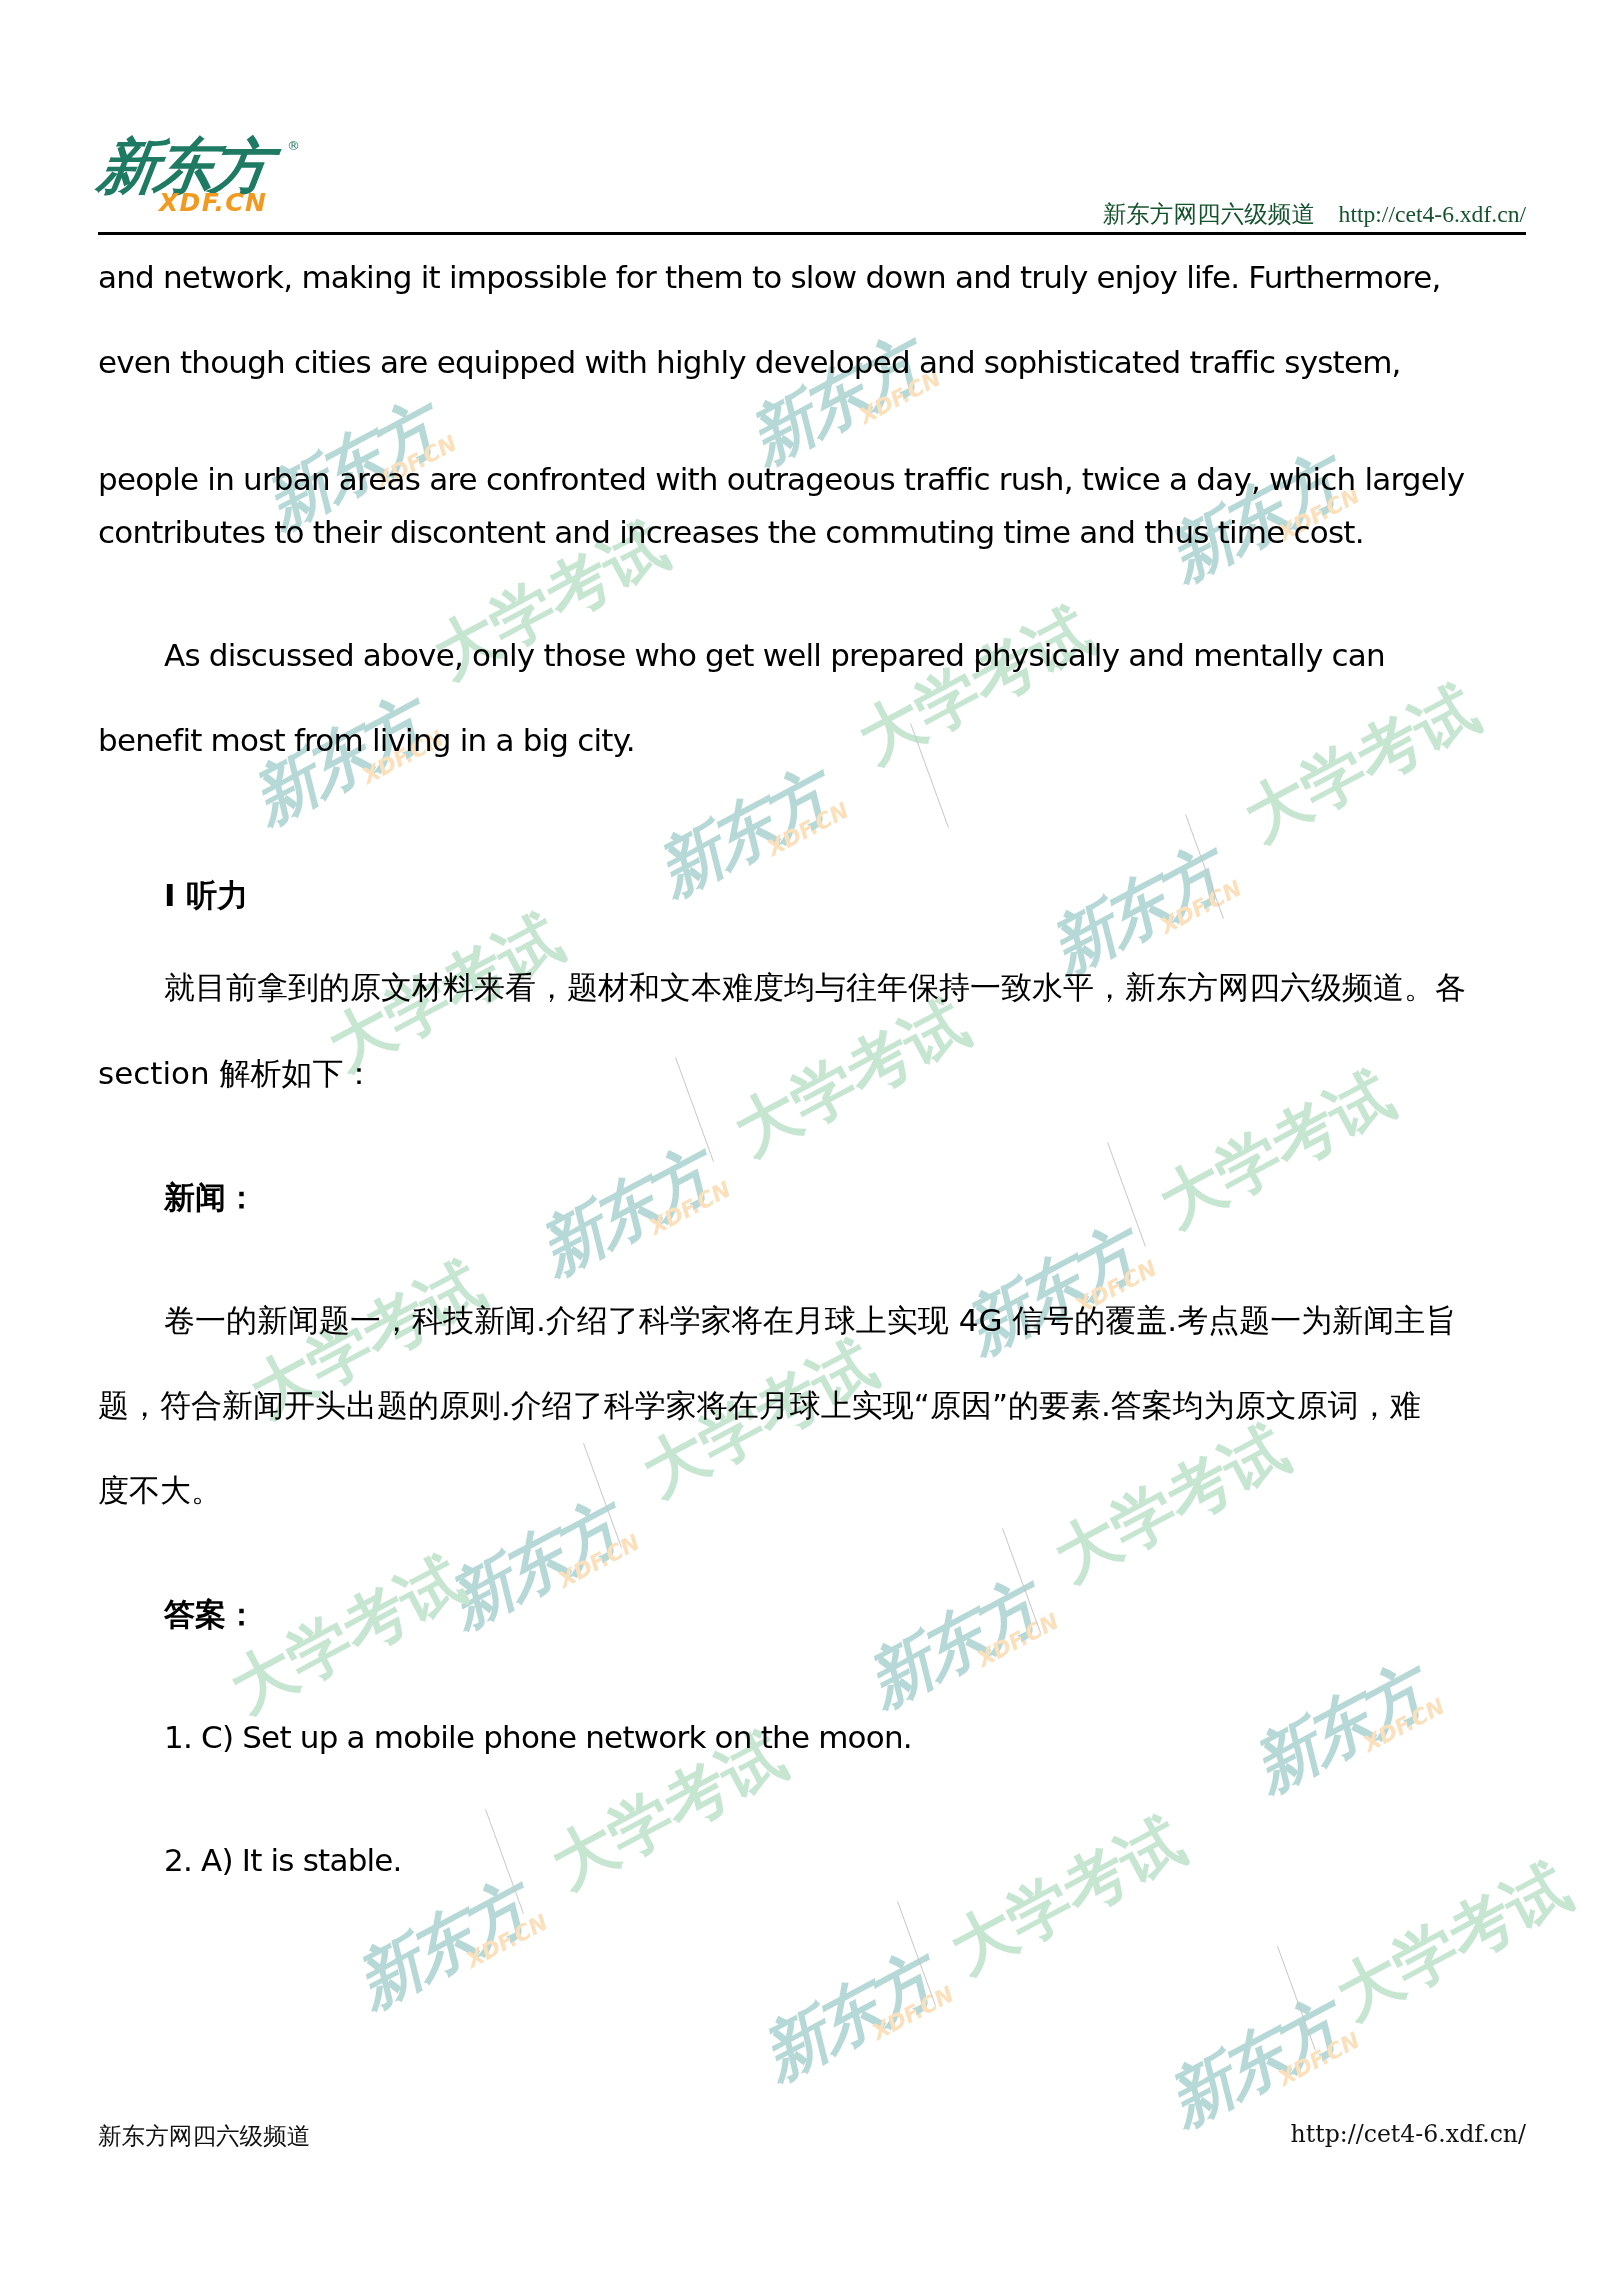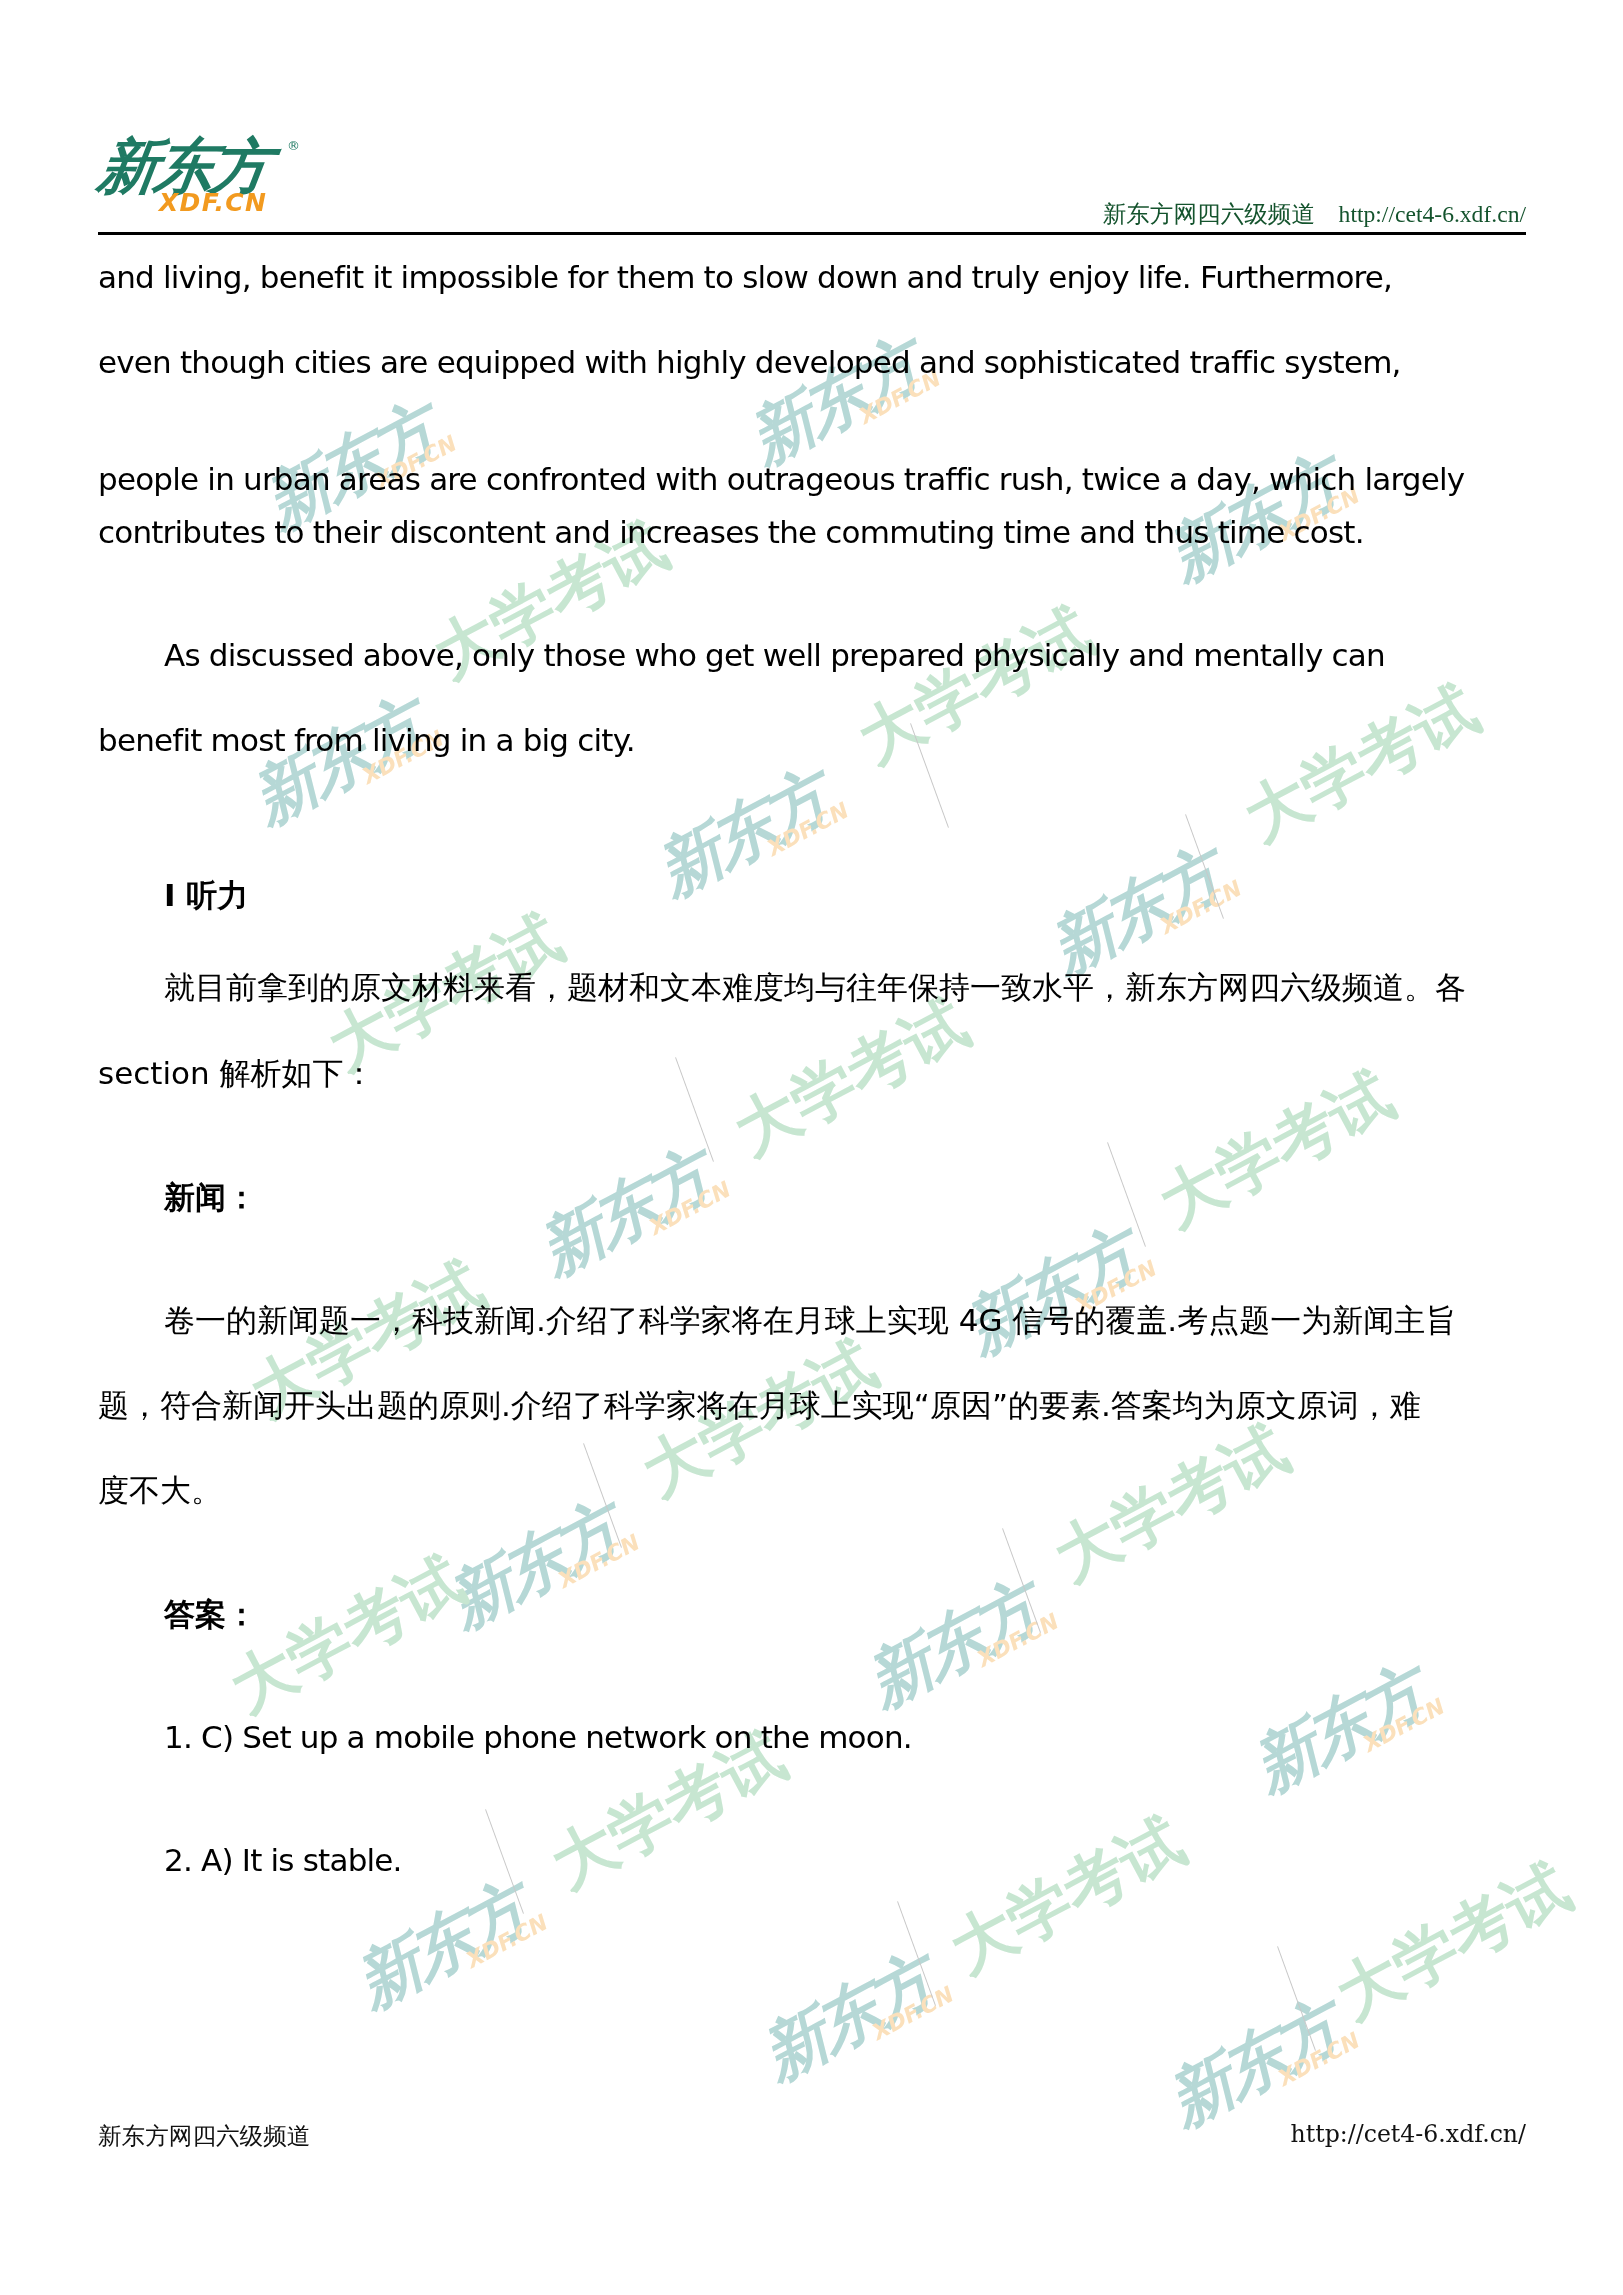--- a/index.html
+++ b/index.html
@@ -86,21 +86,21 @@
 <div class="content">
 
   <div class="logo">
     <span class="logo-cn">新东方</span>
     <span class="logo-en">XDF.CN</span>
     <span class="logo-reg">®</span>
   </div>
   <div class="header-text">新东方网四六级频道    http://cet4-6.xdf.cn/</div>
   <div class="header-rule"></div>
 
-  <div class="line" style="top:258px;">and living, benefit it impossible for them to slow down and truly enjoy life. Furthermore,</div>
+  <div class="line" style="top:258px;">and network, making it impossible for them to slow down and truly enjoy life. Furthermore,</div>
   <div class="line" style="top:343px;">even though cities are equipped with highly developed and sophisticated traffic system,</div>
   <div class="line" style="top:428px;margin-top:32px;">people in urban areas are confronted with outrageous traffic rush, twice a day, which largely</div>
   <div class="line" style="top:513px;">contributes to their discontent and increases the commuting time and thus time cost.</div>
 
   <div class="line indent" style="top:636px;">As discussed above, only those who get well prepared physically and mentally can</div>
   <div class="line" style="top:721px;">benefit most from living in a big city.</div>
 
   <div class="line indent bold cn" style="top:844px;margin-top:32px;">Ⅰ 听力</div>
 
   <div class="line indent cn" style="top:968px;">就目前拿到的原文材料来看，题材和文本难度均与往年保持一致水平，新东方网四六级频道。各</div>

